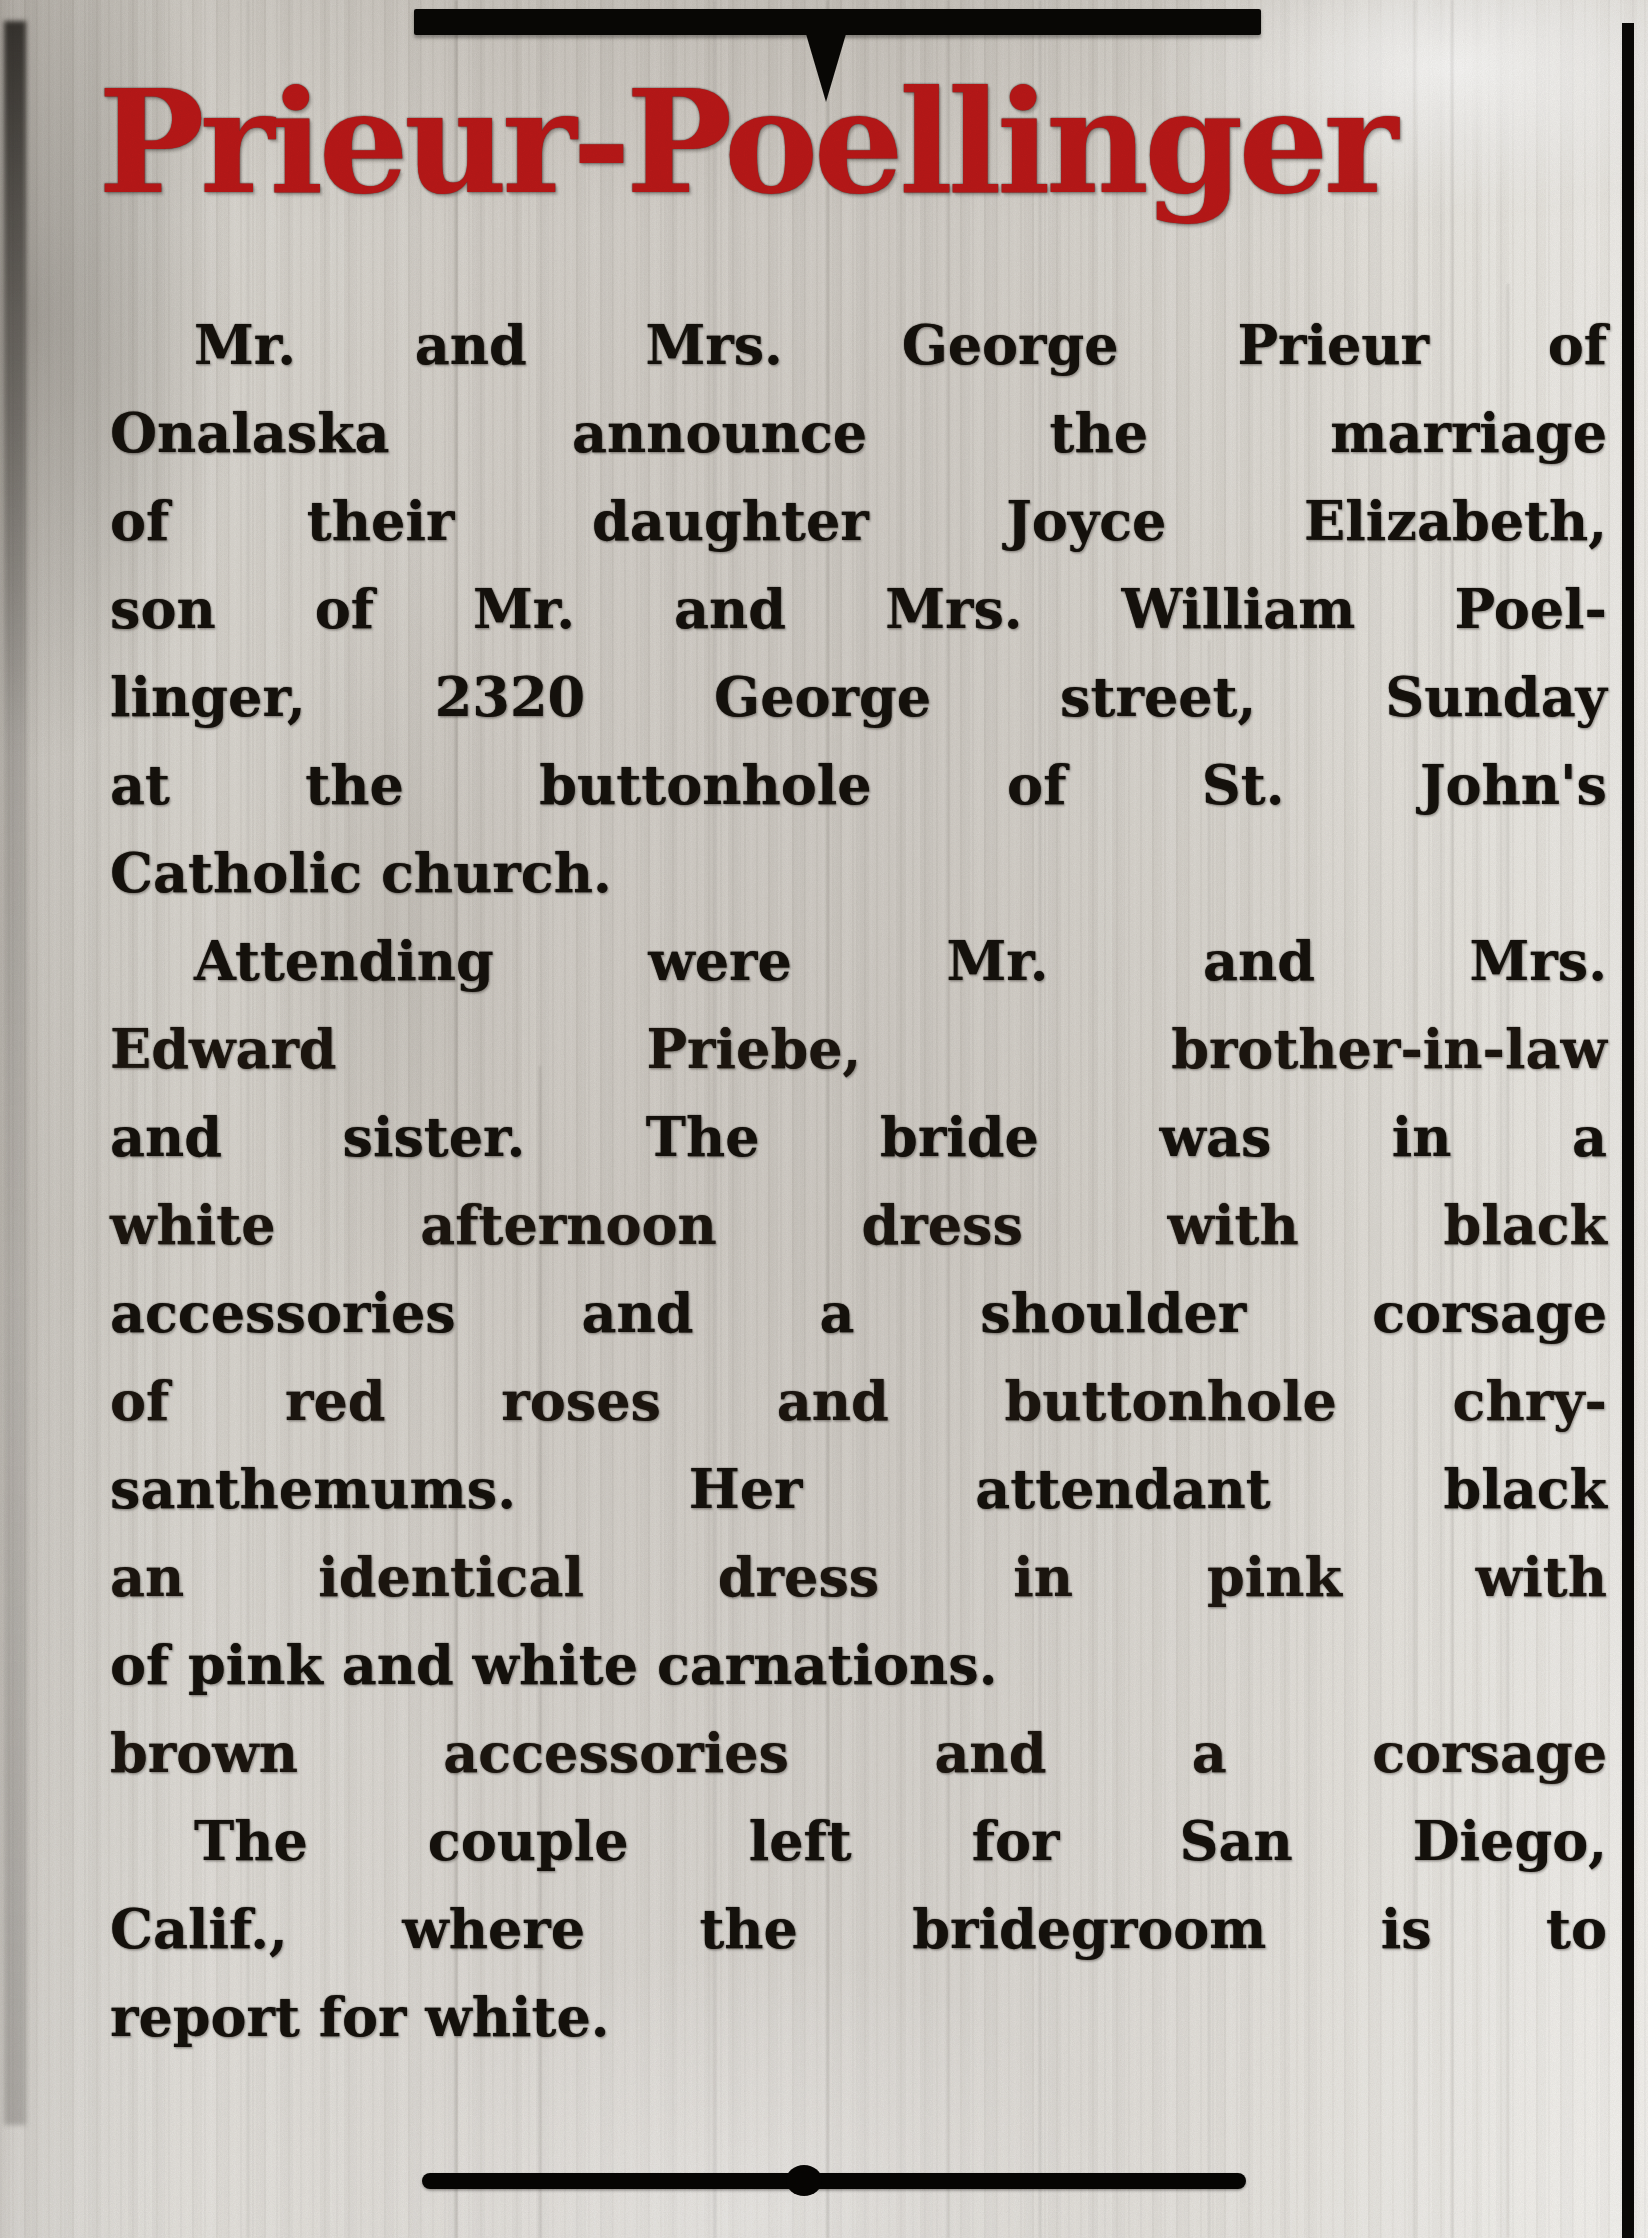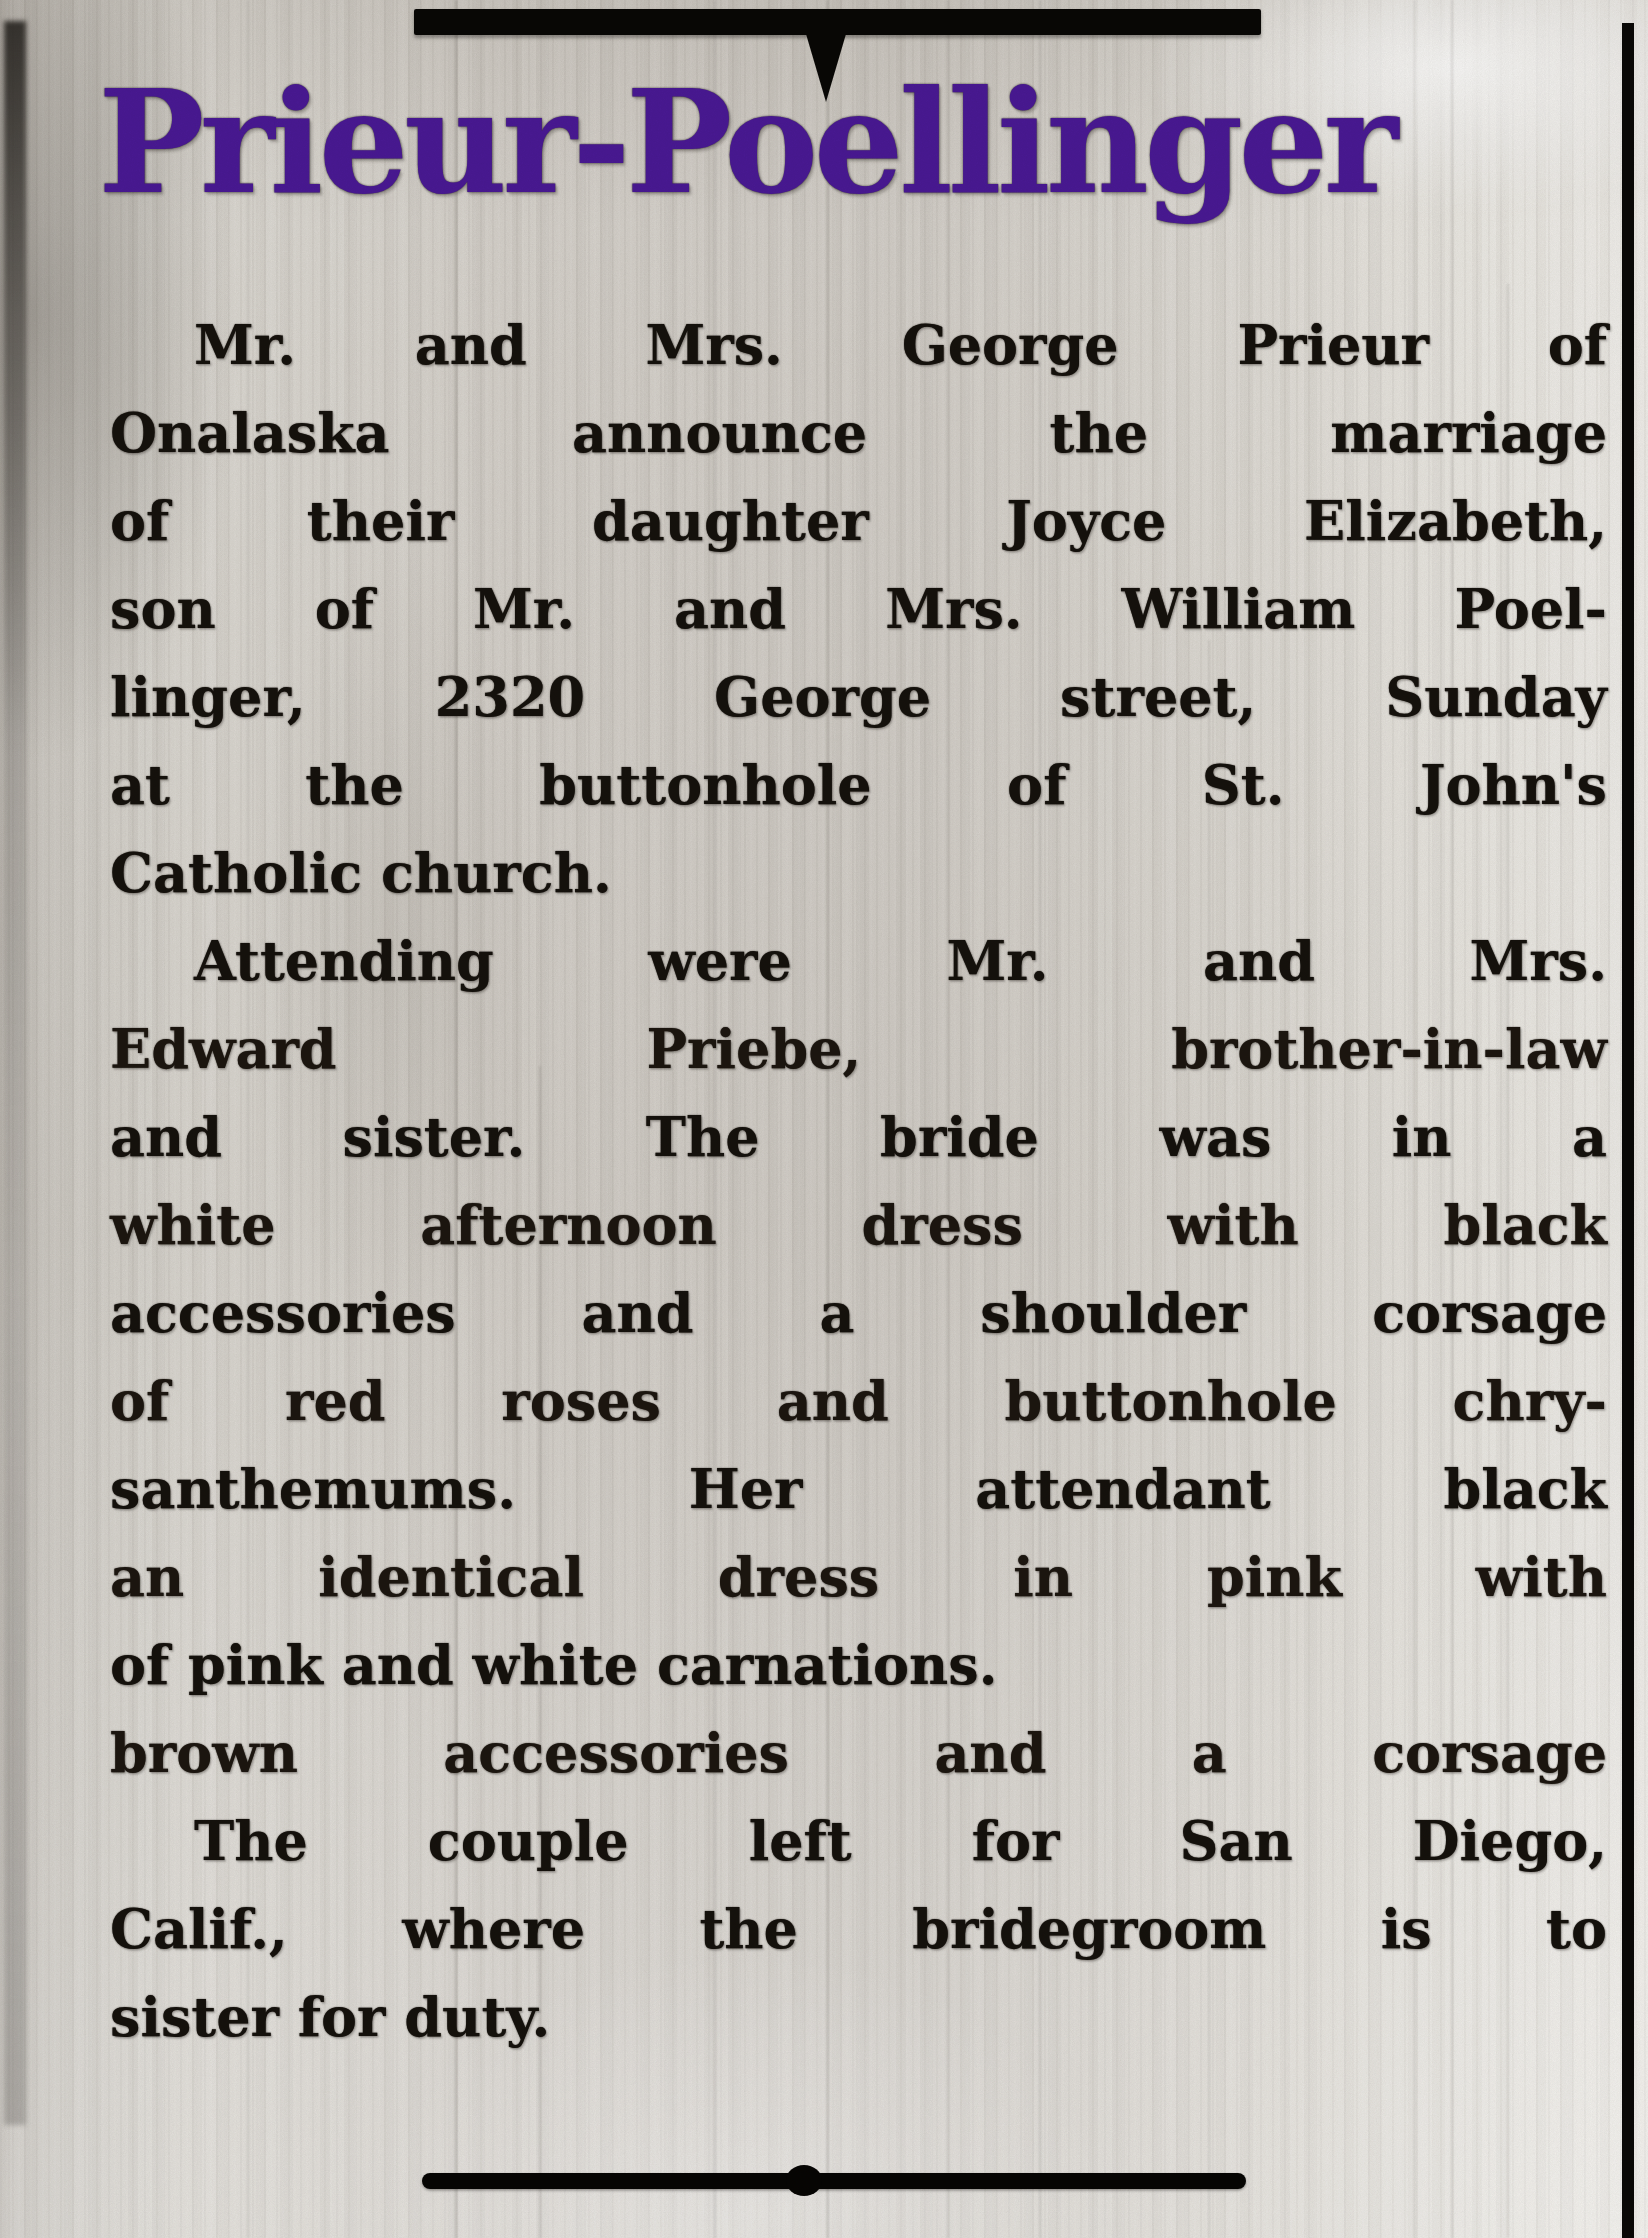--- a/index.html
+++ b/index.html
@@ -42,21 +42,21 @@
     background:#0d0c0a;border-radius:2.1px;box-shadow:0 2.1px 3.6px rgba(20,18,14,0.35);
   }
   .top-rule .tick{
     position:absolute;left:392px;top:25px;width:0;height:0;
     border-left:20.6px solid transparent;border-right:20.6px solid transparent;
     border-top:68px solid #0d0c0a;filter:blur(0.7px);
   }
   .headline{
     position:absolute;left:98px;top:61px;margin:0;
     font-size:142px;line-height:1.15;font-weight:700;
-    letter-spacing:-5px;white-space:nowrap;color:#4c1d95;
+    letter-spacing:-5px;white-space:nowrap;color:#b91c1c;
     text-shadow:0 0 2.1px rgba(23,19,14,0.8), 2.1px 2.8px 2.8px rgba(23,19,14,0.22);
   }
   .body-text{
     position:absolute;left:110px;top:301px;width:1497px;
     font-size:54px;font-weight:700;line-height:88px;color:#191510;
     text-shadow:0 0 1.4px rgba(23,19,14,0.85), 1.4px 2.1px 2.1px rgba(23,19,14,0.22);
   }
   .para{margin:0;}
   .line{text-align:justify;text-align-last:justify;}
   .line.end{text-align-last:left;}
@@ -121,21 +121,21 @@
         <div class="line">accessories and a shoulder corsage</div>
         <div class="line">of red roses and buttonhole chry-</div>
         <div class="line">santhemums. Her attendant black</div>
         <div class="line">an identical dress in pink with</div>
         <div class="line end">of pink and white carnations.</div>
         <div class="line">brown accessories and a corsage</div>
       </div>
       <div class="para">
         <div class="line indent">The couple left for San Diego,</div>
         <div class="line">Calif., where the bridegroom is to</div>
-        <div class="line end">sister for duty.</div>
+        <div class="line end">report for white.</div>
       </div>
     </div>
 
     <div class="bottom-rule">
       <span class="dot"></span>
     </div>
 
     <div class="right-rule"></div>
   </div>
 

